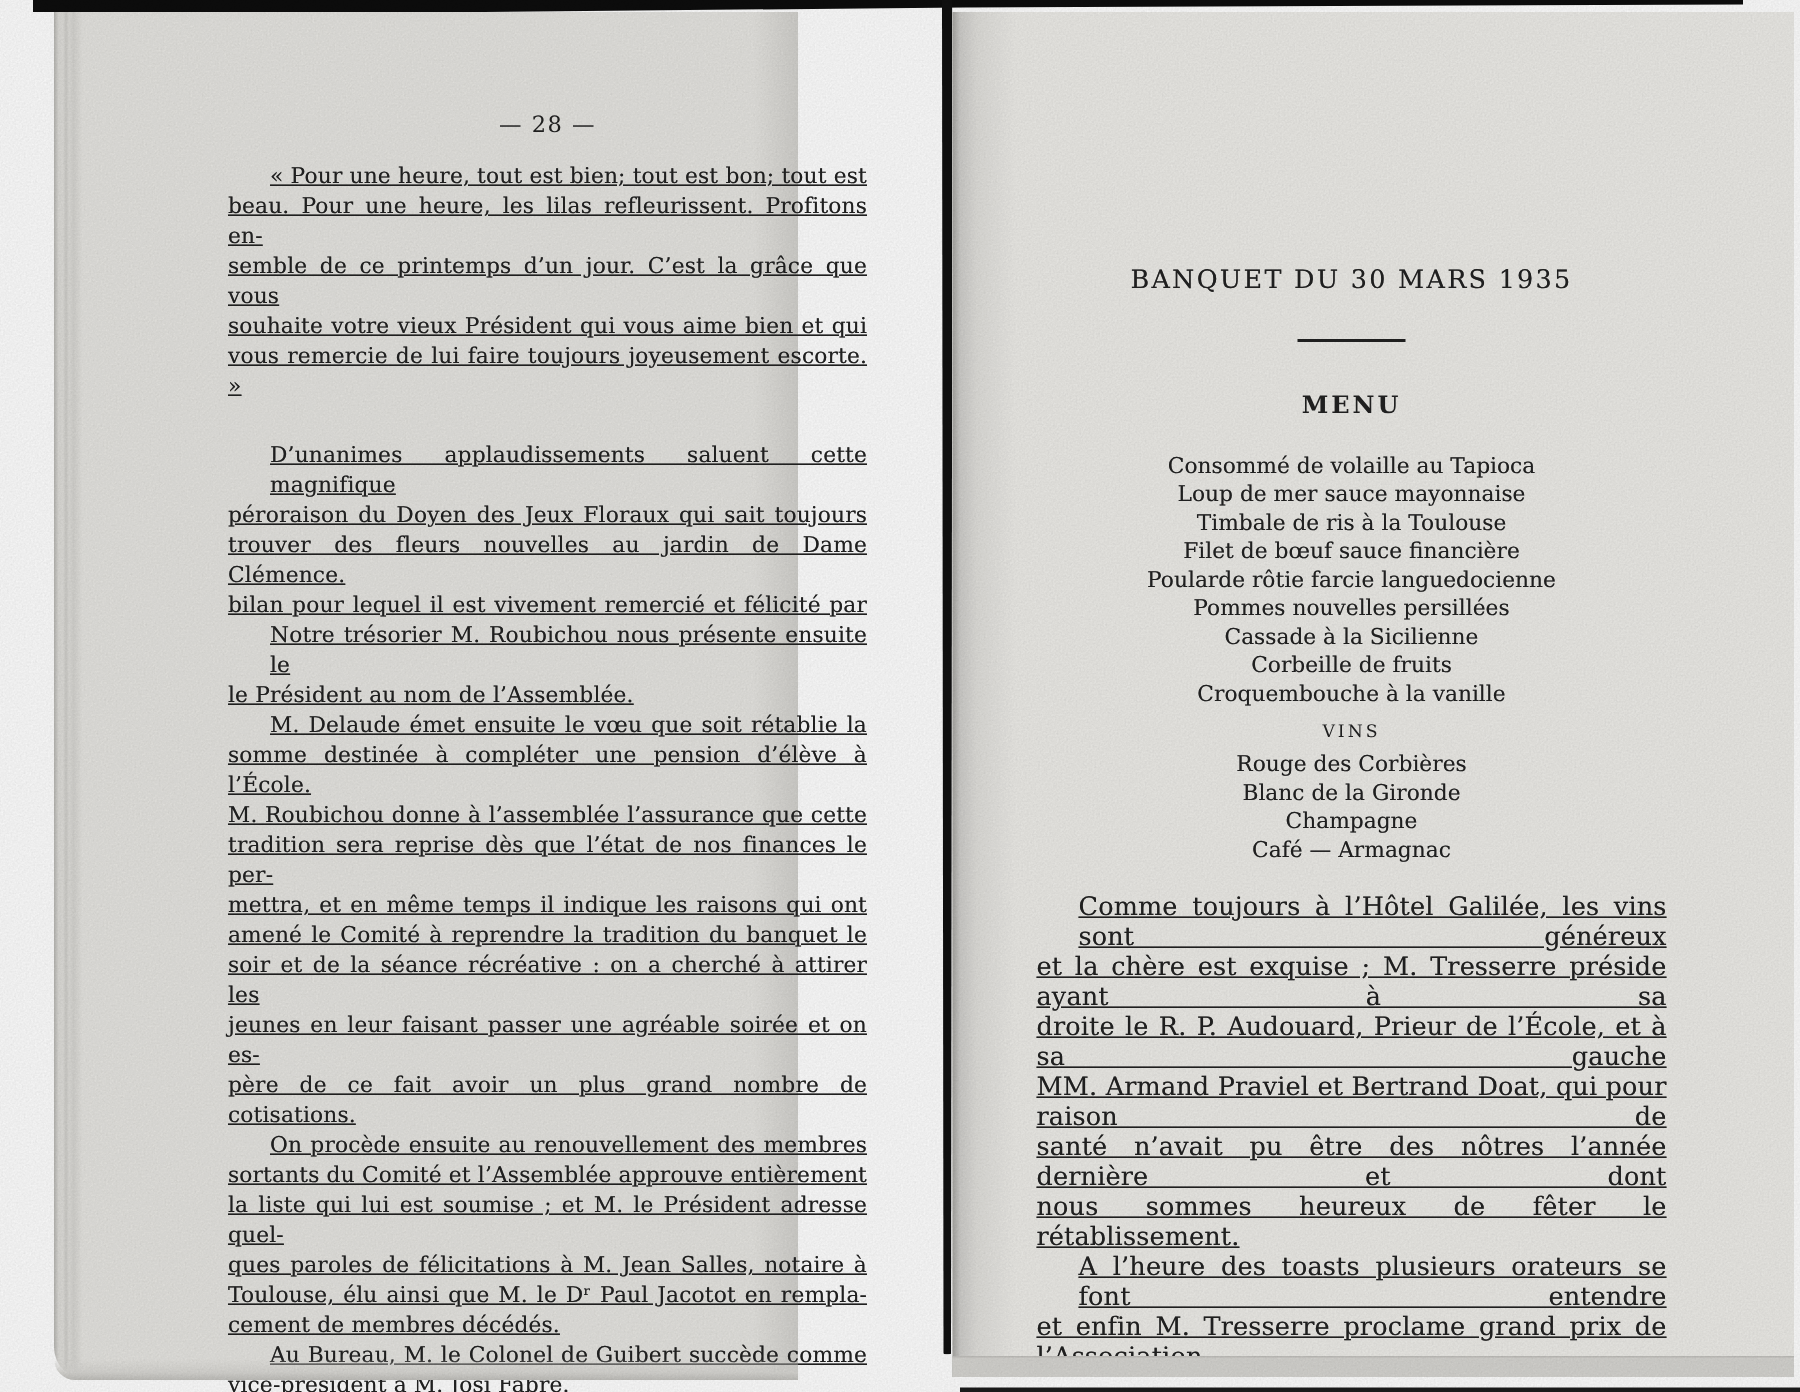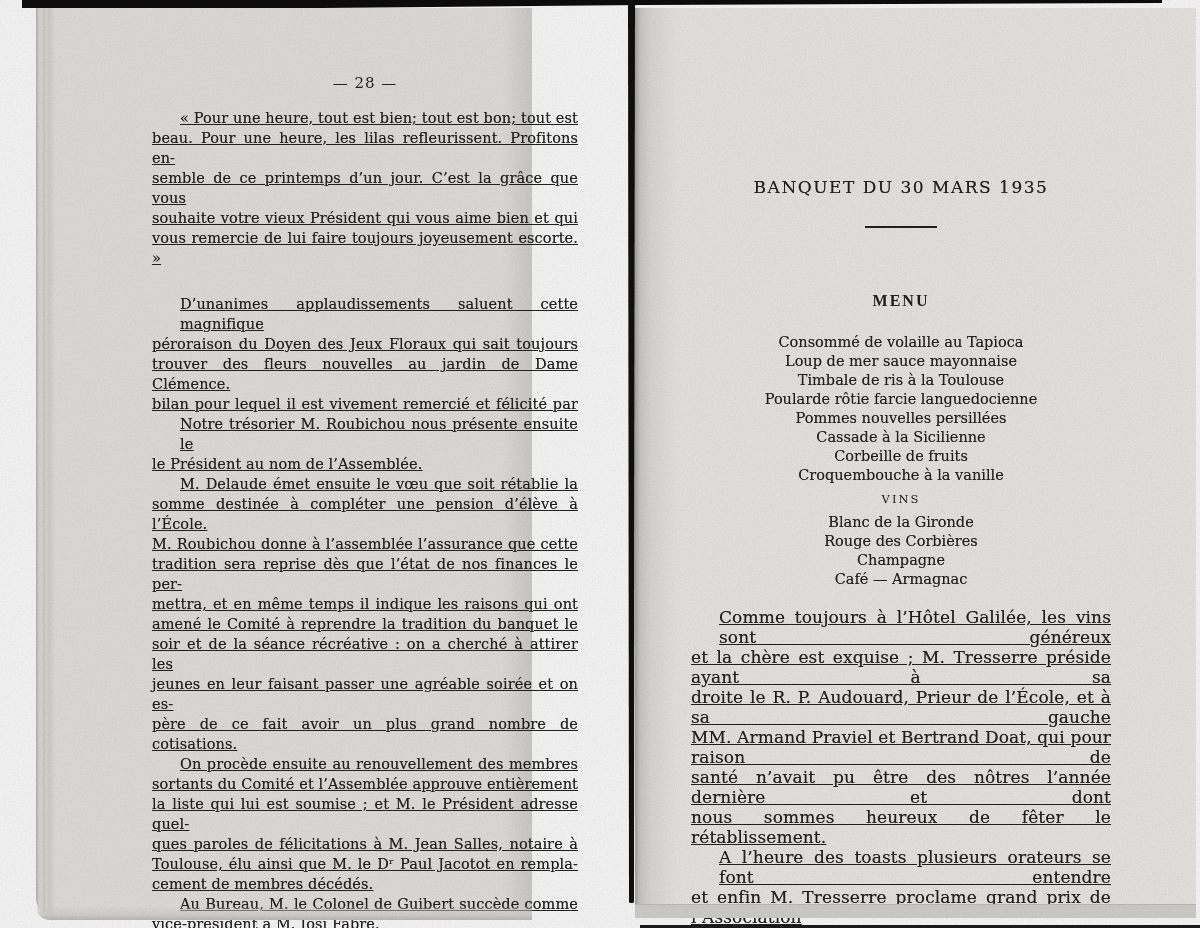--- a/index.html
+++ b/index.html
@@ -63,21 +63,21 @@
   .line.last{text-align-last:left;}
   
   .rp-body{position:relative;margin:168px 85px 0 56px;width:420px;}
   .banquet-title{
     text-align:center;font-size:17px;line-height:22px;letter-spacing:1.5px;
     text-shadow:0 0 0.4px rgba(34,34,34,0.6);
   }
   .menu-rule{width:72px;height:2px;background:#222;margin:28px auto 0;}
   .menu-heading{
     text-align:center;font-weight:bold;font-size:16px;line-height:20px;
-    letter-spacing:2px;margin-top:63px;font-family:Liberation Serif, serif;
+    letter-spacing:2px;margin-top:32px;
   }
   .center-list{margin-top:22px;}
   .center-list .citem{
     text-align:center;font-size:14.5px;line-height:19px;
     text-shadow:0 0 0.4px rgba(34,34,34,0.5);
   }
   .wine-heading{
     text-align:center;font-size:11.5px;line-height:16px;letter-spacing:2px;margin-top:6px;
   }
   .wine-list{margin-top:6px;}
@@ -142,30 +142,31 @@
 
 <div class="page page-right">
   <div class="rp-body">
     <div class="banquet-title">BANQUET DU 30 MARS 1935</div>
     <div class="menu-rule"></div>
     <div class="menu-heading">MENU</div>
     <div class="center-list">
         <div class="citem">Consommé de volaille au Tapioca</div>
         <div class="citem">Loup de mer sauce mayonnaise</div>
         <div class="citem">Timbale de ris à la Toulouse</div>
+        <div class="citem">Filet de bœuf sauce financière</div>
         <div class="citem">Poularde rôtie farcie languedocienne</div>
         <div class="citem">Pommes nouvelles persillées</div>
         <div class="citem">Cassade à la Sicilienne</div>
         <div class="citem">Corbeille de fruits</div>
         <div class="citem">Croquembouche à la vanille</div>
       </div>
     <div class="wine-heading">VINS</div>
     <div class="center-list wine-list">
+        <div class="citem">Rouge des Corbières</div>
         <div class="citem">Blanc de la Gironde</div>
-        <div class="citem">Rouge des Corbières</div>
         <div class="citem">Champagne</div>
         <div class="citem">Café — Armagnac</div>
       </div>
     <div class="rp-paras">
         <div class="para">
           <div class="line first">Comme toujours à l’Hôtel Galilée, les vins sont généreux</div>
           <div class="line">et la chère est exquise ; M. Tresserre préside ayant à sa</div>
           <div class="line">droite le R. P. Audouard, Prieur de l’École, et à sa gauche</div>
           <div class="line">MM. Armand Praviel et Bertrand Doat, qui pour raison de</div>
           <div class="line">santé n’avait pu être des nôtres l’année dernière et dont</div>

